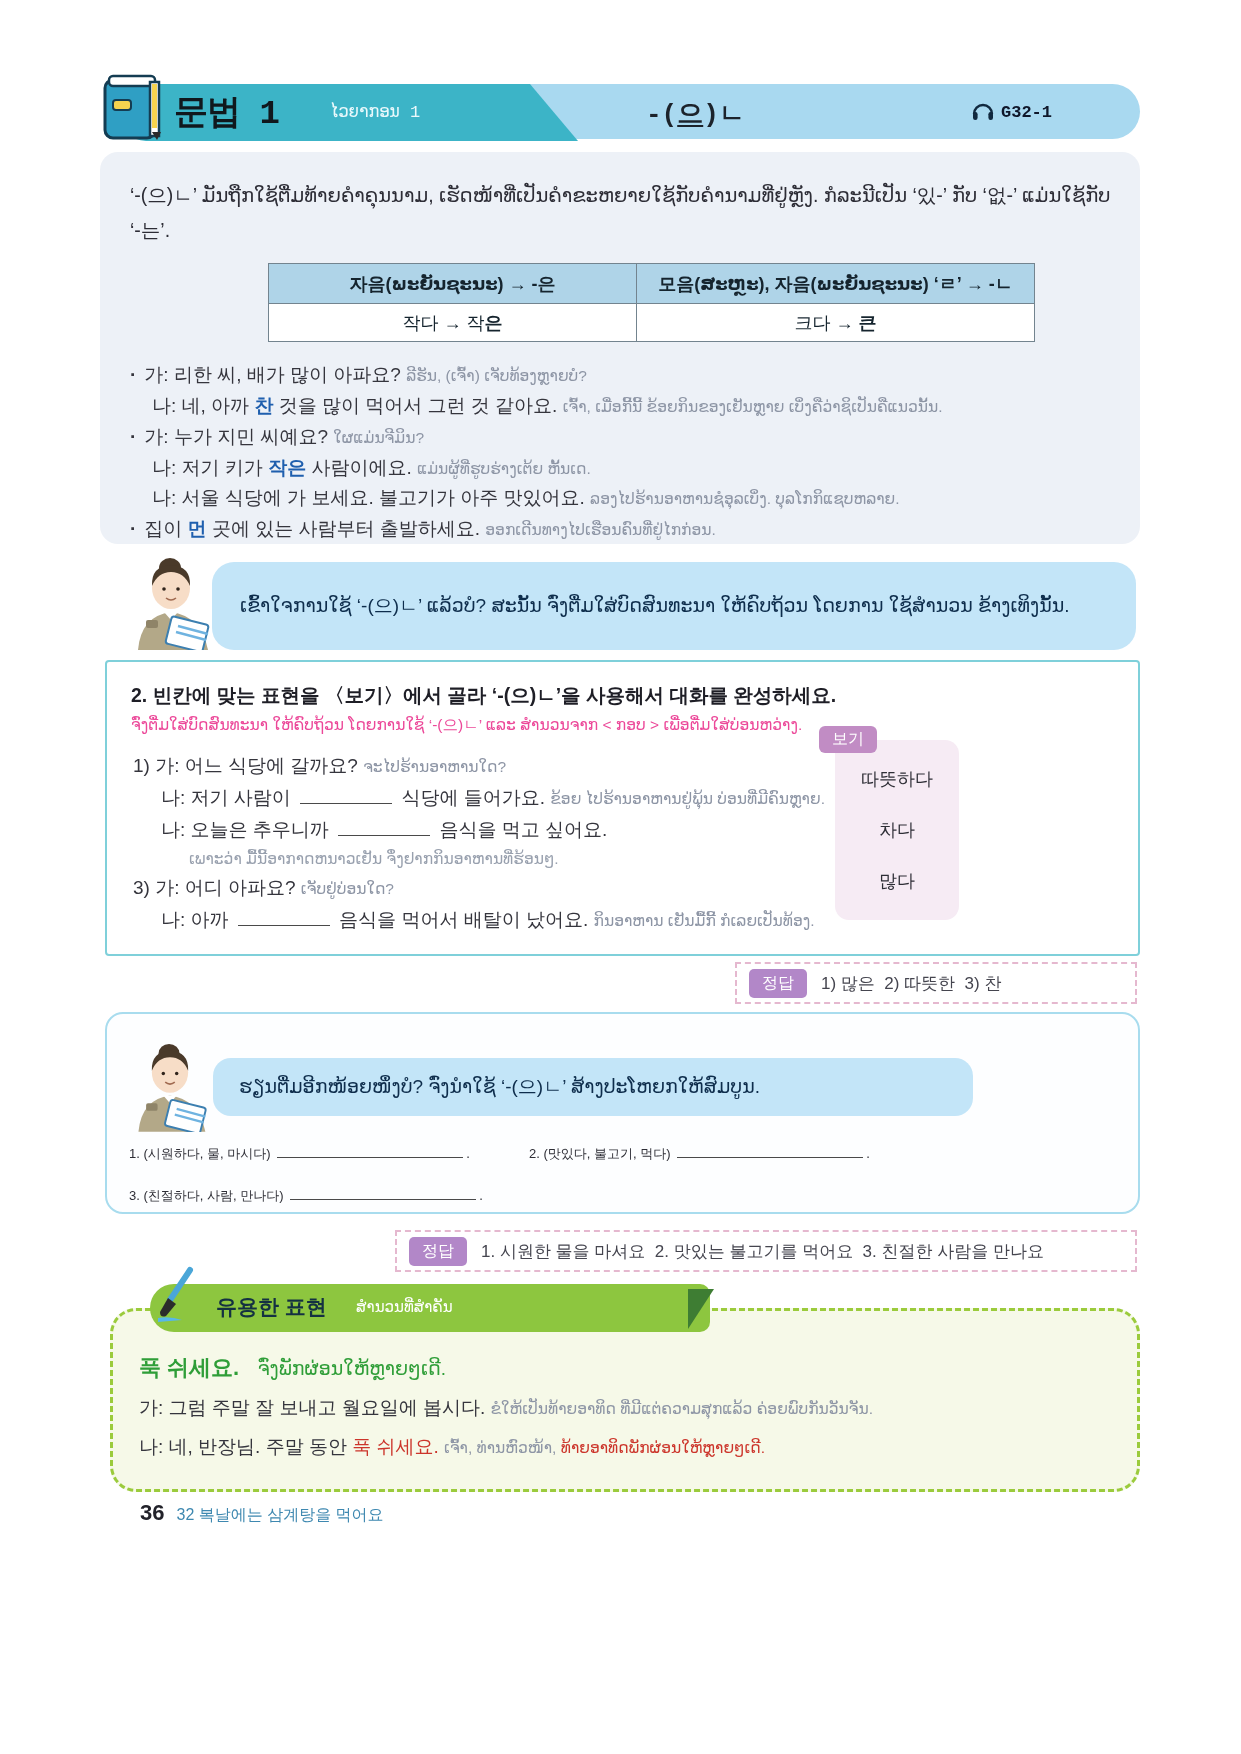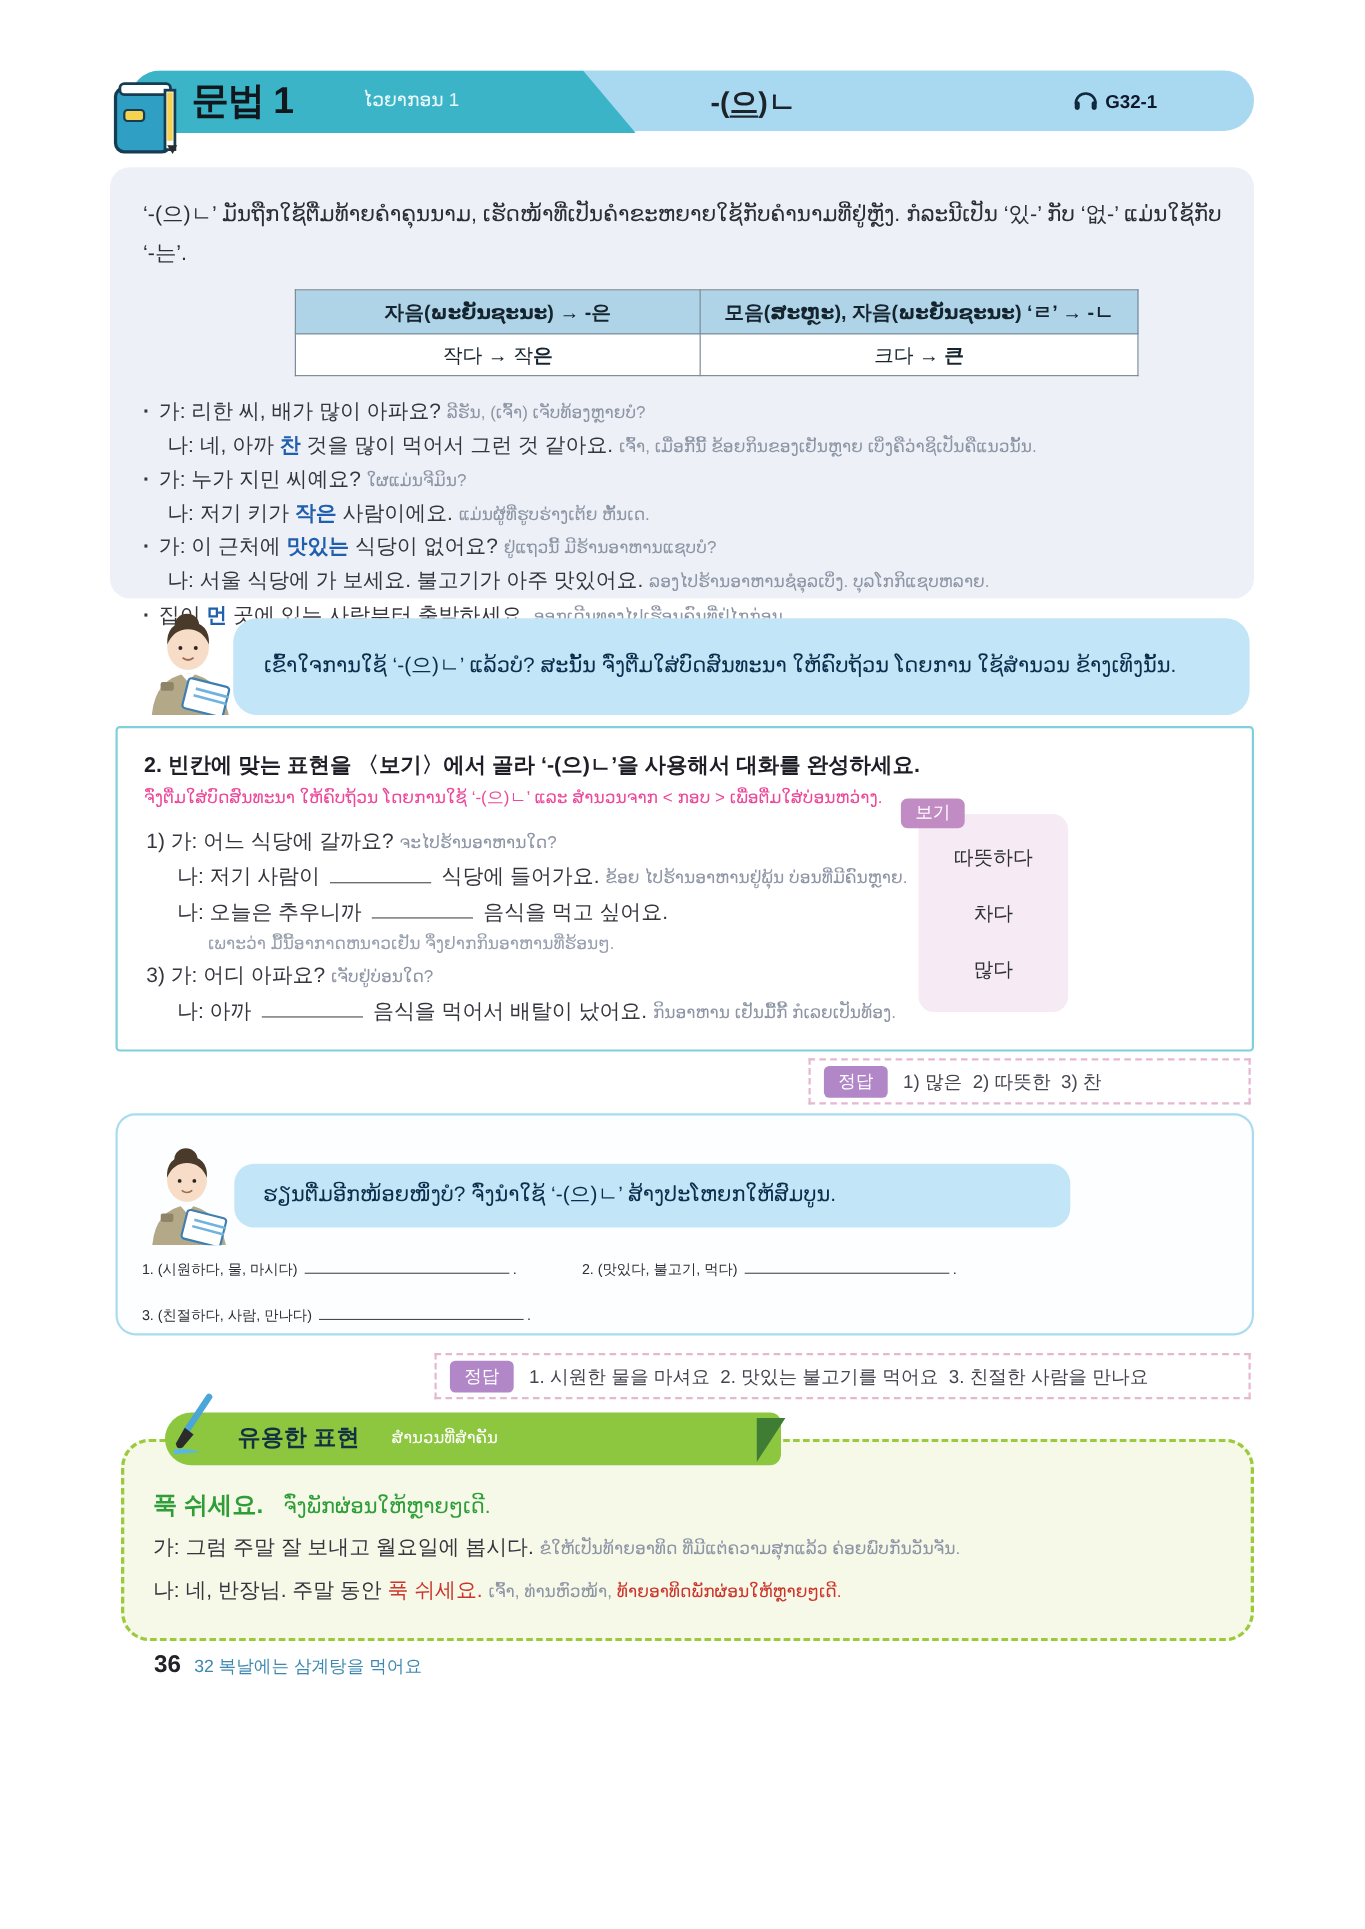--- a/index.html
+++ b/index.html
@@ -1,21 +1,21 @@
 <!DOCTYPE html>
 <html><head>
 <meta charset="utf-8">
 <style>
   * { margin:0; padding:0; box-sizing:border-box; }
   body { background:#e8e8e8; font-family:"Liberation Sans","DejaVu Sans",sans-serif; }
   .page { position:relative; width:1241px; height:1754px; background:#ffffff; margin:0 auto; overflow:hidden; }
 
   
-  .hdr-bar { position:absolute; left:118px; top:64px; width:1022px; height:55px;
-             background:#a9d9f0; border-radius:28px; }
+  .hdr-bar { position:absolute; left:118px; top:84px; width:1022px; height:55px;
+             background:#a9d9f0; border-radius:28px;font-family:Liberation Mono, monospace; }
   .hdr-teal { position:absolute; left:0; top:0; width:460px; height:57px; background:#3cb4c7;
               border-radius:28px 0 0 28px;
               clip-path:polygon(0 0, calc(100% - 48px) 0, 100% 100%, 0 100%); }
   .hdr-title-ko { position:absolute; left:56px; top:5px; font-size:34px; font-weight:800; color:#10181d; letter-spacing:-1px;}
   .hdr-title-lo { position:absolute; left:212px; top:17px; font-size:17px; color:#eaf9fc; }
   .hdr-grammar { position:absolute; left:528px; top:12px; font-size:26px; color:#1c232b; font-weight:600;}
   .u { text-decoration:underline; text-underline-offset:3px; }
   .hdr-audio { position:absolute; right:88px; top:15px; display:flex; align-items:center; gap:6px; }
   .hdr-audio .lbl { color:#0f172a; font-size:17px; font-weight:600; }
   .book-icon { position:absolute; left:103px; top:74px; z-index:3; }
@@ -51,21 +51,21 @@
             border:2px solid #7fd0da; border-radius:4px; padding:20px 24px; }
   .ex-title { font-size:19.5px; color:#1e1e26; font-weight:600; }
   .ex-sub { margin-top:6px; font-size:15.5px; color:#ec4899; }
   .ex-items { margin-top:14px; width:700px; }
   .ex-items .line { line-height:1.68; }
   .ex-items .line.q { padding-left:2px; }
   .ex-items .line.ans { padding-left:30px; }
   .ex-items .line.lao2 { padding-left:58px; font-size:15.5px; color:#98a0ae; }
   .blank { display:inline-block; width:92px; border-bottom:1.6px solid #4a4a4a; height:18px; vertical-align:baseline; margin:0 4px; }
 
-  .bogi-box { position:absolute; left:728px; top:78px; width:136px; height:180px;
+  .bogi-box { position:absolute; left:728px; top:78px; width:124px; height:180px;
               background:#f6ebf4; border-radius:14px; display:flex; flex-direction:column;
               align-items:center; justify-content:space-evenly; }
   .bogi-badge { position:absolute; left:-16px; top:-14px; background:#c18cc4; color:#fff;
                 font-size:16px; border-radius:6px; padding:3px 13px; }
   .bogi-opt { font-size:18px; color:#2e2e36; }
 
   
   .answer { position:absolute; height:42px; background:#fff; border:2px dashed #e5b8cf;
             display:flex; align-items:center; gap:14px; padding:0 12px; }
   .answer1 { left:735px; top:962px; width:402px; }
@@ -150,21 +150,20 @@
         <td><span>크다 → </span><span class="tb-bold">큰</span></td>
       </tr>
     </tbody>
       </table>
 
     <div class="dlg-wrap">
       <div class="line a"><span class="ko">가: 리한 씨, 배가 많이 아파요? </span><span class="hl"></span><span class="ko"></span><span class="lao">ລີຮັນ, (ເຈົ້າ) ເຈັບທ້ອງຫຼາຍບໍ?</span></div>
       <div class="line b"><span class="ko">나: 네, 아까 </span><span class="hl">찬</span><span class="ko"> 것을 많이 먹어서 그런 것 같아요. </span><span class="lao">ເຈົ້າ, ເມື່ອກີ້ນີ້ ຂ້ອຍກິນຂອງເຢັນຫຼາຍ ເບິ່ງຄືວ່າຊິເປັນຄືແນວນັ້ນ.</span></div>
       <div class="line a"><span class="ko">가: 누가 지민 씨예요? </span><span class="hl"></span><span class="ko"></span><span class="lao">ໃຜແມ່ນຈີມິນ?</span></div>
       <div class="line b"><span class="ko">나: 저기 키가 </span><span class="hl">작은</span><span class="ko"> 사람이에요. </span><span class="lao">ແມ່ນຜູ້ທີ່ຮູບຮ່າງເຕ້ຍ ຫັ້ນເດ.</span></div>
-      <div class="line a"><span class="ko">가: 이 근처에 </span><span class="hl">맛있는</span><span class="ko"> 식당이 없어요? </span><span class="lao">ຢູ່ແຖວນີ້ ມີຮ້ານອາຫານແຊບບໍ?</span></div>
       <div class="line b"><span class="ko">나: 서울 식당에 가 보세요. 불고기가 아주 맛있어요. </span><span class="hl"></span><span class="ko"></span><span class="lao">ລອງໄປຮ້ານອາຫານຊໍອຸລເບິ່ງ. ບຸລໂກກິແຊບຫລາຍ.</span></div>
       <div class="line a"><span class="ko">집이 </span><span class="hl">먼</span><span class="ko"> 곳에 있는 사람부터 출발하세요. </span><span class="lao">ອອກເດີນທາງໄປເຮືອນຄົນທີ່ຢູ່ໄກກ່ອນ.</span></div>
     </div>
   </div>
 
   <div class="avatar1">
     <svg width="90" height="96" viewBox="0 0 90 96">
       <ellipse cx="44" cy="14" rx="11" ry="10" fill="#4a3a2a"></ellipse>
       <ellipse cx="45" cy="34" rx="19" ry="21" fill="#f7ddc7"></ellipse>
       <path d="M26 32 Q25 12 45 11 Q65 12 64 32 Q58 18 45 18 Q32 18 26 32 Z" fill="#4a3a2a"></path>

